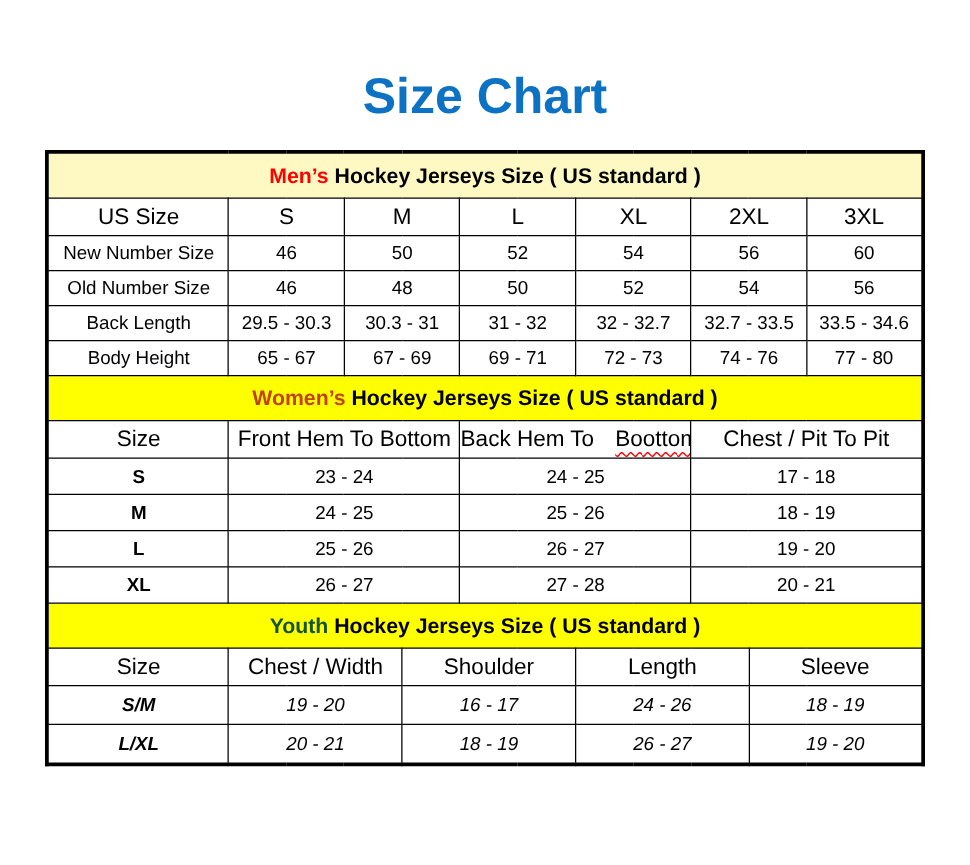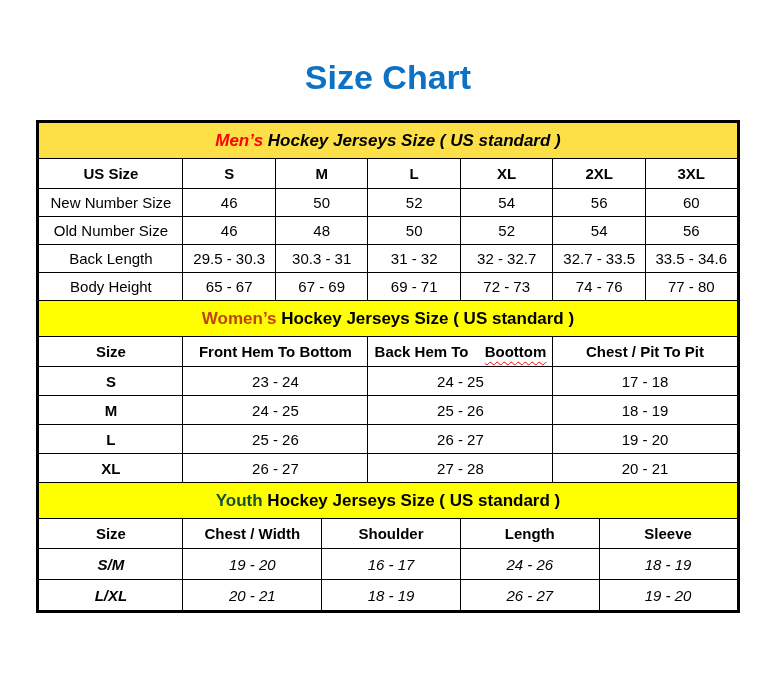--- a/index.html
+++ b/index.html
@@ -11,21 +11,21 @@
     height: 692px;
     background: #FFFFFF;
     font-family: "Liberation Sans", sans-serif;
     color: #000000;
     overflow: hidden;
   }
   .page-title {
     margin: 0;
     padding: 60px 0 26px 0;
     text-align: center;
-    font-size: 34px;
+    font-size: 40px;
     line-height: 34px;
     font-weight: 700;
     letter-spacing: 0px;
   }
   table.size-table {
     table-layout: fixed;
     border-collapse: collapse;
     margin: 0 auto;
     width: 700px;
     border: 3px solid #000000;
@@ -40,22 +40,22 @@
     padding: 0;
     white-space: nowrap;
     overflow: hidden;
   }
   tr.band td {
     font-weight: 700;
     font-size: 17px;
     height: 35px;
   }
   tr.head td {
-    font-weight: 700;
-    font-size: 15px;
+    font-weight: 400;
+    font-size: 18px;
     height: 29px;
   }
   tr.data td { height: 27px; }
   .section-womens tr.data td { height: 28px; }
   .section-youth  tr.data td { height: 30px; font-style: italic; }
   .section-mens   tr.data td.label { font-weight: 400; }
   .section-womens tr.data td.label,
   .section-youth  tr.data td.label { font-weight: 700; }
   .wavy {
     text-decoration-line: underline;
@@ -82,21 +82,21 @@
         <col class="sub-col">
         <col class="sub-col">
         <col class="sub-col">
       <col class="sub-col">
         <col class="sub-col">
         <col class="sub-col">
         <col class="sub-col">
     </colgroup>
   <tbody class="section section-mens">
         <tr class="band">
-          <td colspan="13" style="background: #fde047; font-style: italic;"><span style="color: rgb(255, 0, 0);">Men’s</span> Hockey Jerseys Size ( US standard )</td>
+          <td colspan="13" style="background: #fef9c3;"><span style="color: rgb(255, 0, 0);">Men’s</span> Hockey Jerseys Size ( US standard )</td>
         </tr>
         <tr class="head">
           <td>US Size</td>
           <td colspan="2">S</td>
           <td colspan="2">M</td>
           <td colspan="2">L</td>
           <td colspan="2">XL</td>
           <td colspan="2">2XL</td>
           <td colspan="2">3XL</td>
         </tr>

